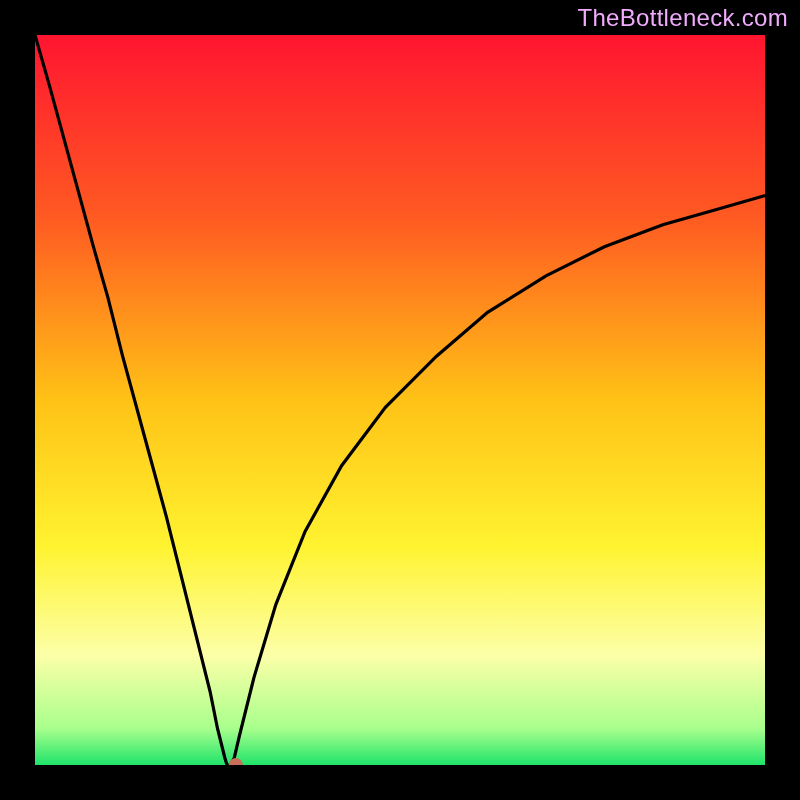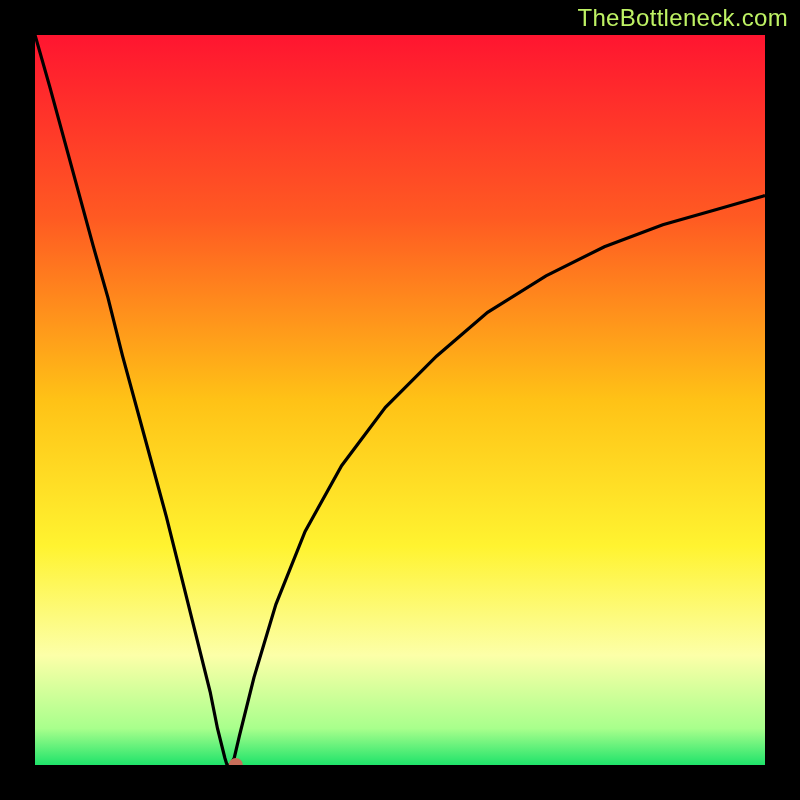--- a/index.html
+++ b/index.html
@@ -21,21 +21,21 @@
     position: absolute;
     left: 35px;
     top: 35px;
     width: 730px;
     height: 730px;
   }
   .watermark {
     position: absolute;
     top: 4px;
     right: 12px;
-    color: #bef264;
+    color: #f0abfc;
     font-size: 24px;
     letter-spacing: 0.3px;
   }
 </style>
 </head>
 <body>
 
 <div class="frame">
   <div class="plot">
     <svg width="730" height="730" viewBox="0 0 730 730">

